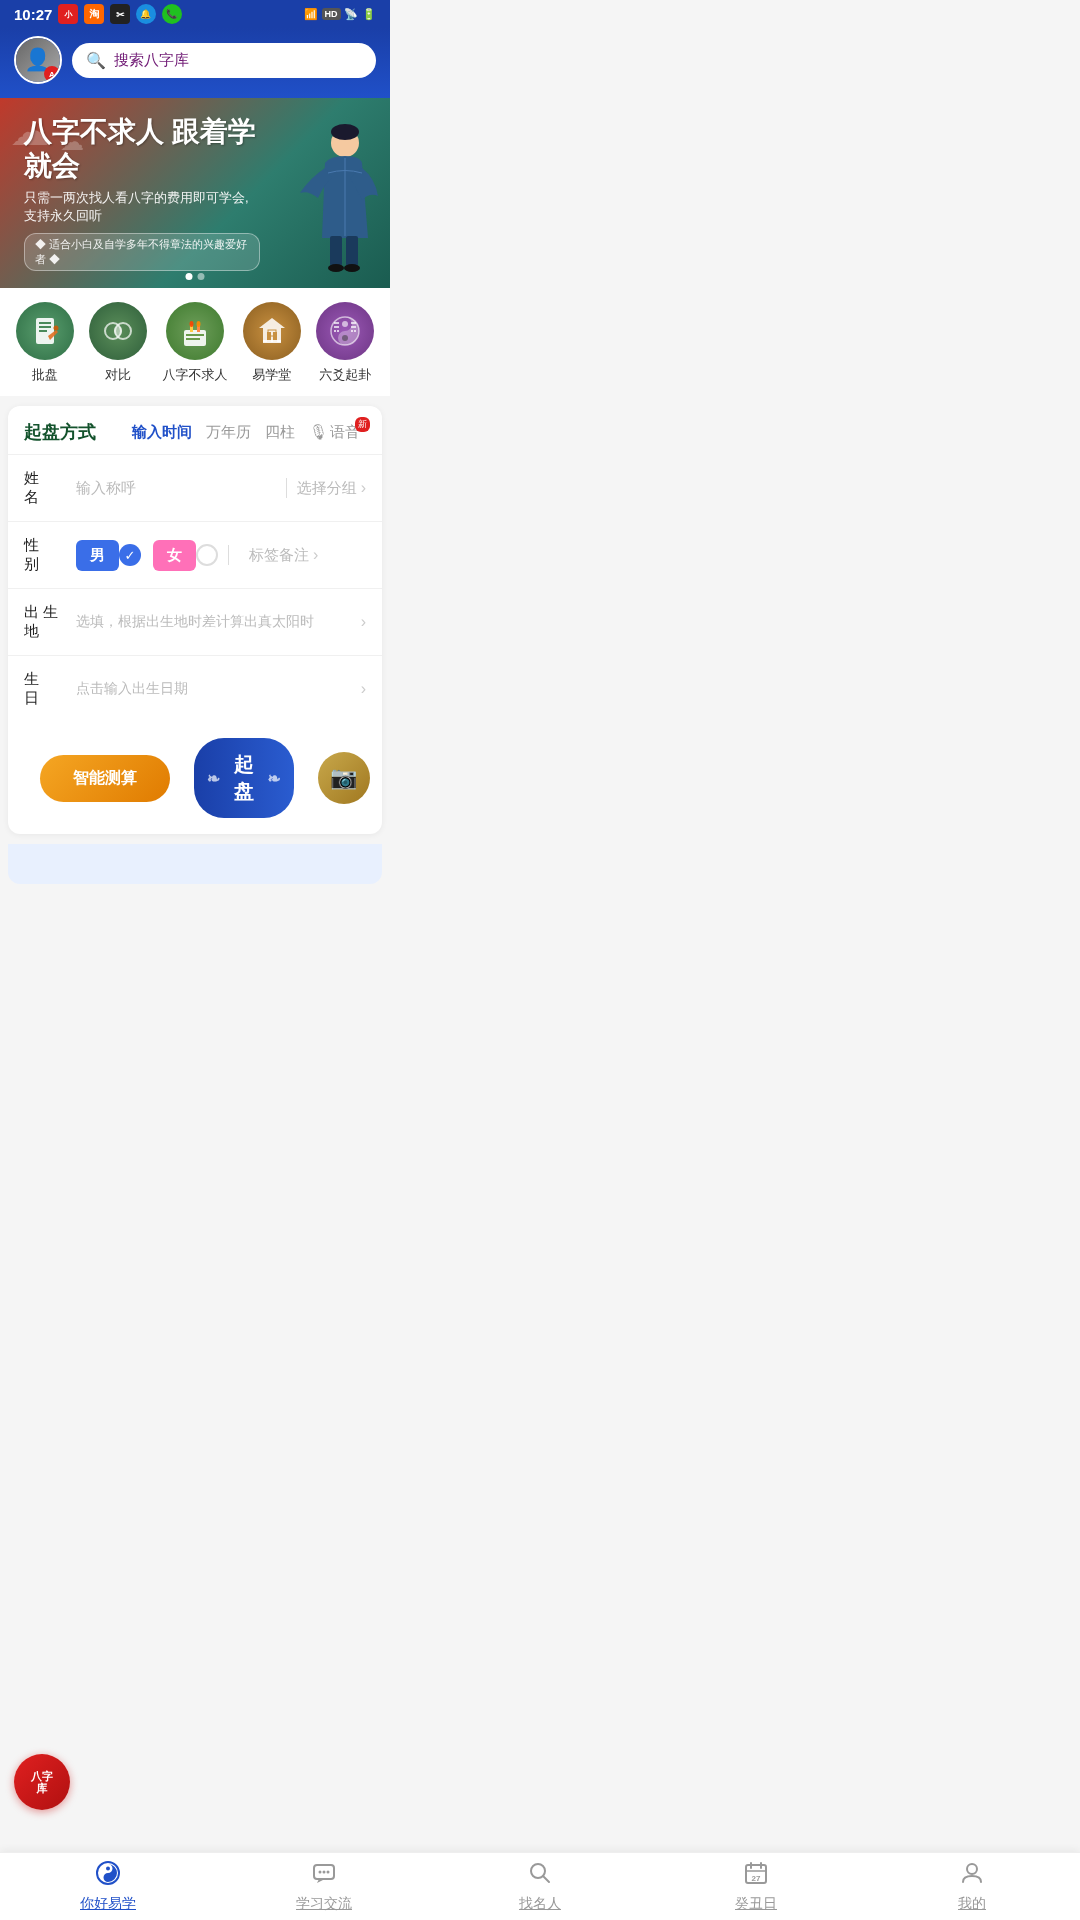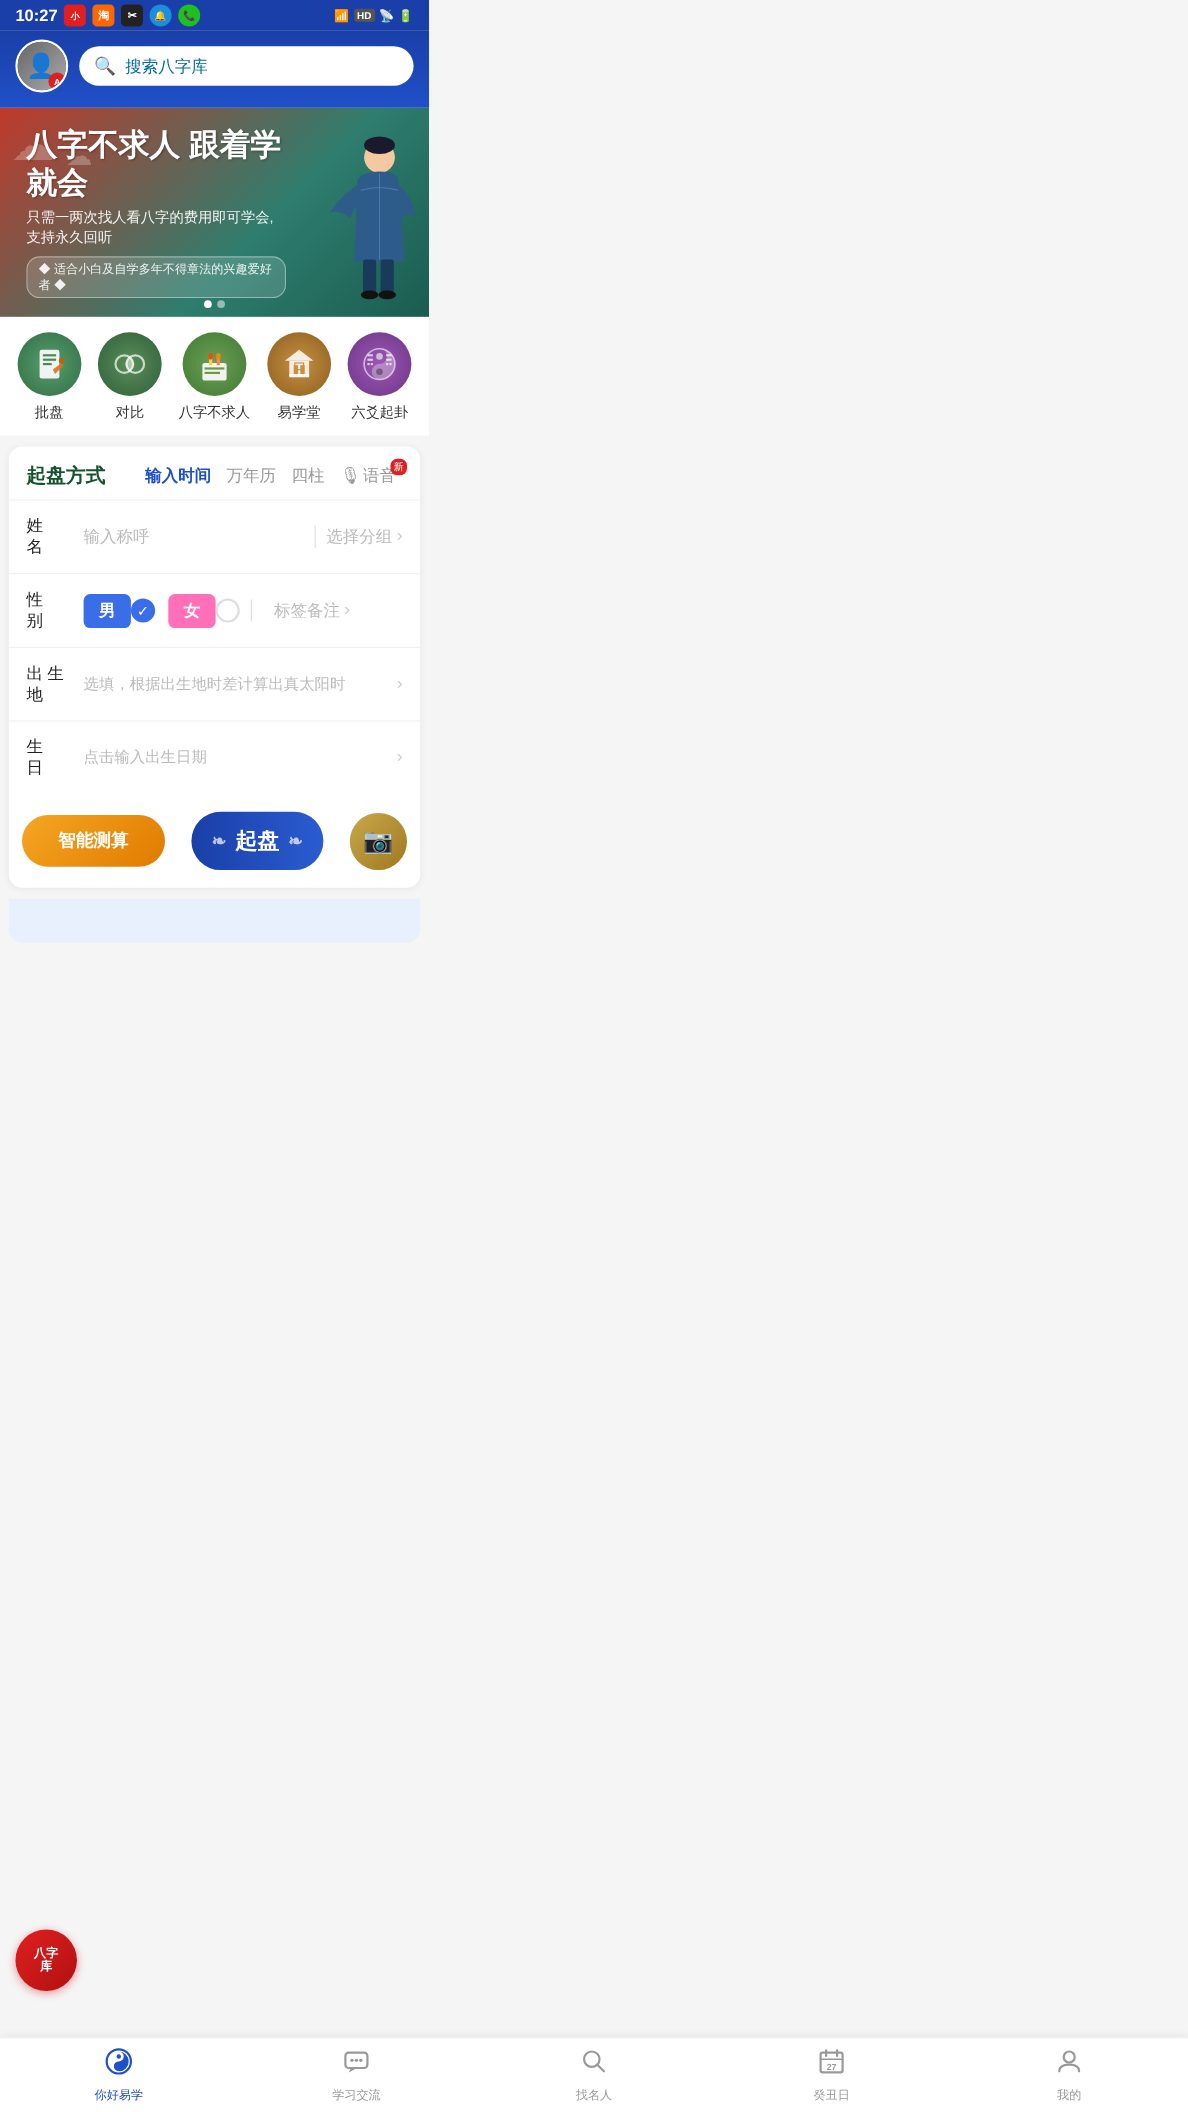--- a/index.html
+++ b/index.html
@@ -65,21 +65,21 @@
       font-size: 8px; color: white; font-weight: bold;
     }
     .search-bar {
       flex: 1;
       background: white;
       border-radius: 22px;
       display: flex; align-items: center;
       padding: 8px 14px; gap: 8px;
     }
     .search-icon { color: #999; font-size: 16px; }
-    .search-placeholder { color: #0369a1; font-size: 15px; }
+    .search-placeholder { color: #701a75; font-size: 15px; }
 
     
     .banner {
       width: 100%;
       height: 190px;
       background: linear-gradient(135deg, #c0392b 0%, #2e7d6e 60%, #1a5c50 100%);
       position: relative;
       overflow: hidden;
       display: flex; align-items: center; justify-content: center;
     }
@@ -210,20 +210,21 @@
     }
 
     
     .full-row-placeholder { color: #bbb; font-size: 14px; flex: 1; }
 
     
     .action-row {
       display: flex; align-items: center;
       padding: 16px 12px 0;
       gap: 24px;
+      margin-left: 20px;
     }
     .btn-smart {
       background: linear-gradient(135deg, #f5a623, #e07b00);
       color: white; font-size: 16px; font-weight: 700;
       border: none; border-radius: 28px;
       padding: 13px 20px; cursor: pointer;
       min-width: 130px; text-align: center;
     }
     .btn-start {
       flex: 1;
@@ -265,21 +266,21 @@
       display: flex; height: 68px;
       box-shadow: 0 -2px 8px rgba(0,0,0,0.06);
     }
     .nav-item {
       flex: 1; display: flex; flex-direction: column;
       align-items: center; justify-content: center;
       gap: 3px; cursor: pointer; color: #999;
     }
     .nav-item.active { color: #2050c8; }
     .nav-icon { font-size: 24px; }
-    .nav-label { font-size: 11px; }
+    .nav-label { font-size: 14px; text-decoration: underline; }
 
     
     .hint-section {
       background: #e8f0fe;
       margin: 0 8px 80px;
       border-radius: 0 0 12px 12px;
       height: 40px;
     }
 
     

